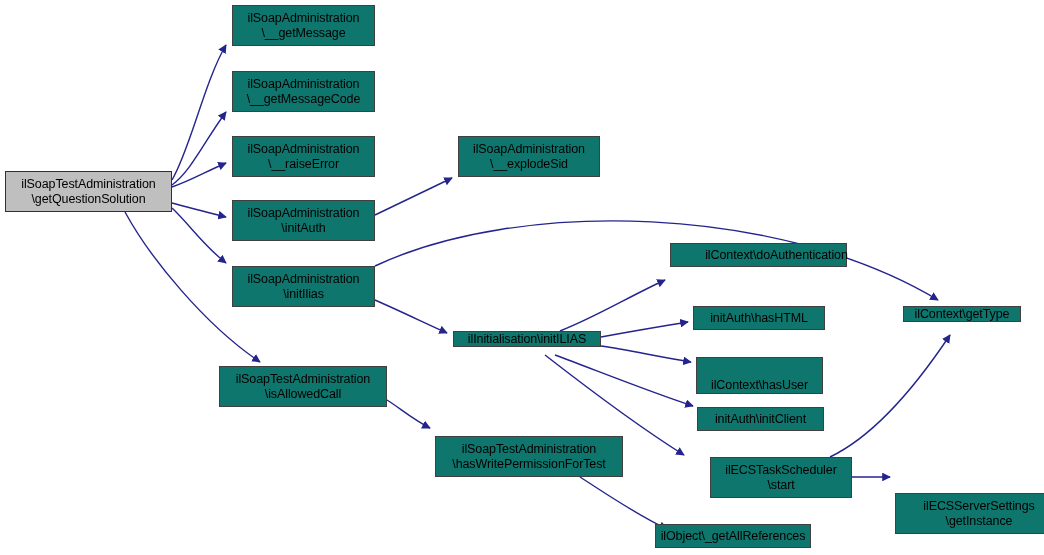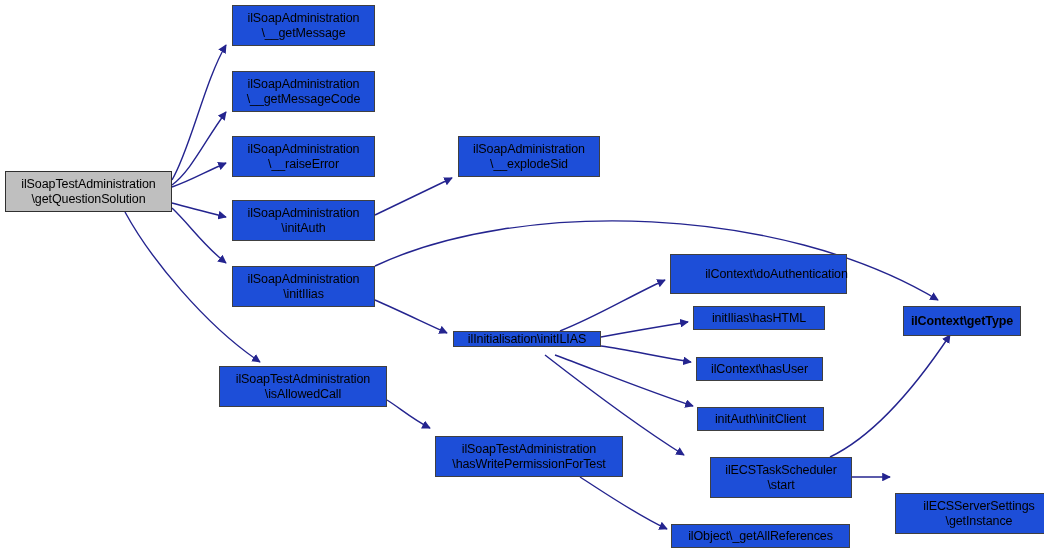--- a/index.html
+++ b/index.html
@@ -19,21 +19,21 @@
     position: absolute;
     left: 0;
     top: 0;
     width: 1044px;
     height: 555px;
   }
   .node {
     position: absolute;
     box-sizing: border-box;
     border: 1px solid #404040;
-    background: #1d4ed8;
+    background: #0f766e;
     color: #000000;
     font-size: 12.5px;
     line-height: 15px;
     display: flex;
     align-items: center;
     justify-content: center;
     text-align: center;
     white-space: pre;
     letter-spacing: -0.1px;
   }
@@ -92,25 +92,25 @@
 \initAuth</span></div>
       <div class="node" style="left: 232px; top: 266px; width: 143px; height: 41px;"><span class="node-label">ilSoapAdministration
 \initIlias</span></div>
       <div class="node" style="left: 458px; top: 136px; width: 142px; height: 41px;"><span class="node-label">ilSoapAdministration
 \__explodeSid</span></div>
       <div class="node" style="left: 219px; top: 366px; width: 168px; height: 41px;"><span class="node-label">ilSoapTestAdministration
 \isAllowedCall</span></div>
       <div class="node" style="left: 453px; top: 331px; width: 148px; height: 16px;"><span class="node-label">ilInitialisation\initILIAS</span></div>
       <div class="node" style="left: 435px; top: 436px; width: 188px; height: 41px;"><span class="node-label">ilSoapTestAdministration
 \hasWritePermissionForTest</span></div>
-      <div class="node" style="left: 670px; top: 254px; width: 177px; height: 40px; padding-left: 36px;"><span class="node-label">ilContext\doAuthentication</span></div>
-      <div class="node" style="left: 693px; top: 306px; width: 132px; height: 24px;"><span class="node-label">initIlias\hasHTML</span></div>
-      <div class="node" style="left: 696px; top: 357px; width: 127px; height: 24px;"><span class="node-label">ilContext\hasUser</span></div>
+      <div class="node" style="left: 670px; top: 243px; width: 177px; height: 24px; padding-left: 36px;"><span class="node-label">ilContext\doAuthentication</span></div>
+      <div class="node" style="left: 693px; top: 306px; width: 132px; height: 24px;"><span class="node-label">initAuth\hasHTML</span></div>
+      <div class="node" style="left: 696px; top: 357px; width: 127px; height: 37px; align-items: flex-end;"><span class="node-label">ilContext\hasUser</span></div>
       <div class="node" style="left: 697px; top: 407px; width: 127px; height: 24px;"><span class="node-label">initAuth\initClient</span></div>
       <div class="node" style="left: 688px; top: 457px; width: 142px; height: 41px; margin-left: 22px;"><span class="node-label">ilECSTaskScheduler
 \start</span></div>
-      <div class="node" style="left: 671px; top: 524px; width: 179px; height: 24px;"><span class="node-label">ilObject\_getAllReferences</span></div>
-      <div class="node" style="left: 903px; top: 306px; width: 118px; height: 30px; font-weight: bold;"><span class="node-label">ilContext\getType</span></div>
+      <div class="node" style="left: 655px; top: 524px; width: 156px; height: 24px;"><span class="node-label">ilObject\_getAllReferences</span></div>
+      <div class="node" style="left: 903px; top: 306px; width: 118px; height: 16px;"><span class="node-label">ilContext\getType</span></div>
       <div class="node" style="left: 895px; top: 457px; width: 168px; height: 41px; margin-top: 36px;"><span class="node-label">ilECSServerSettings
 \getInstance</span></div>
     </div>
 
 </div>
 
 </body></html>

